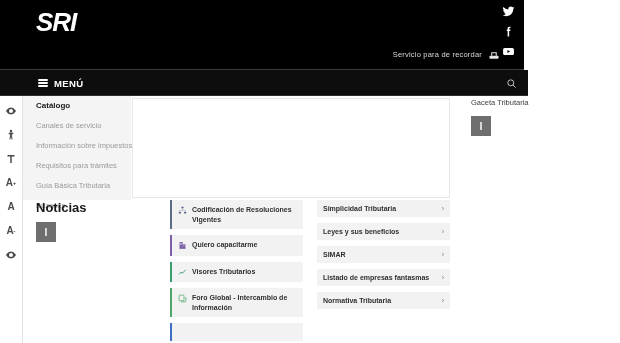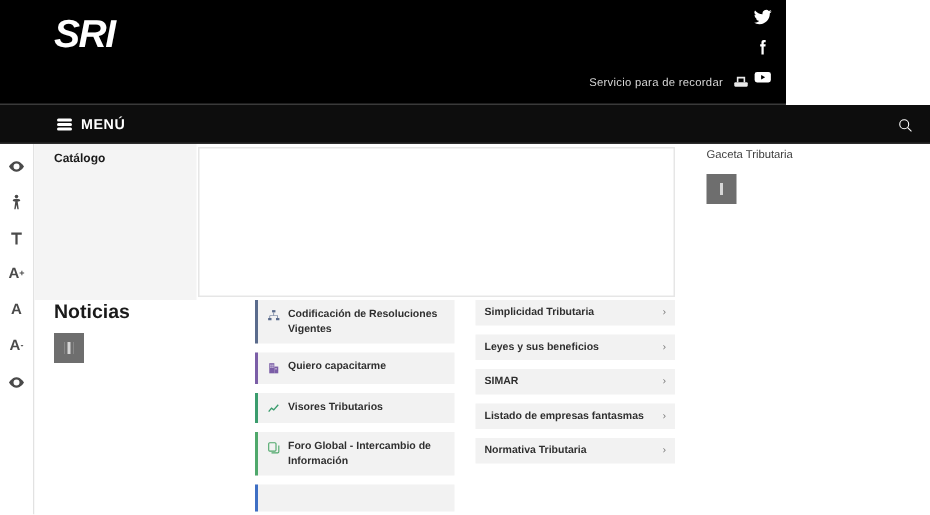--- a/index.html
+++ b/index.html
@@ -34,21 +34,21 @@
     display: flex; flex-direction: column; align-items: center; gap: 5px;
   }
   .social .s-ico {
     width: 15px; height: 15px; color: #fff;
     display: flex; align-items: center; justify-content: center;
   }
   .social .s-ico svg { width: 13px; height: 13px; fill: #fff; }
 
   
   .menubar {
-    position: absolute; left: 0; top: 70px; width: 620px; height: 26px;
+    position: absolute; left: 0; top: 70px; width: 528px; height: 26px;
     background: #0d0d0d; border-bottom: 1px solid #2c2c2c;
   }
   .menu-btn {
     position: absolute; left: 38px; top: 0; height: 26px;
     display: flex; align-items: center; gap: 6px;
     color: #fff; font-size: 9.5px; font-weight: bold; letter-spacing: .4px;
   }
   .burger { display: inline-block; width: 10px; }
   .burger i {
     display: block; height: 1.4px; background: #fff; margin: 1.6px 0; border-radius: 1px;
@@ -227,20 +227,27 @@
       <svg viewBox="0 0 24 24">
           <path d="M12 5C6 5 2 12 2 12s4 7 10 7 10-7 10-7-4-7-10-7zm0 11a4 4 0 1 1 0-8 4 4 0 0 1 0 8z"></path>
         </svg>
     </div>
   </div>
 
   <div class="mega">
 
     <div class="mega-left"></div>
     <div class="cat-title">Catálogo</div>
+    <div class="cat-list">
+      <div>Canales de servicio</div>
+      <div>Información sobre impuestos</div>
+      <div>Requisitos para trámites</div>
+      <div>Guía Básica Tributaria</div>
+      <div>Buzones</div>
+    </div>
 
     <div class="mega-panel"></div>
 
     <div class="mega-right">
       <div class="mr-link">Gaceta Tributaria</div>
       <div class="ph-box">
           <span></span>
         </div>
     </div>
 

